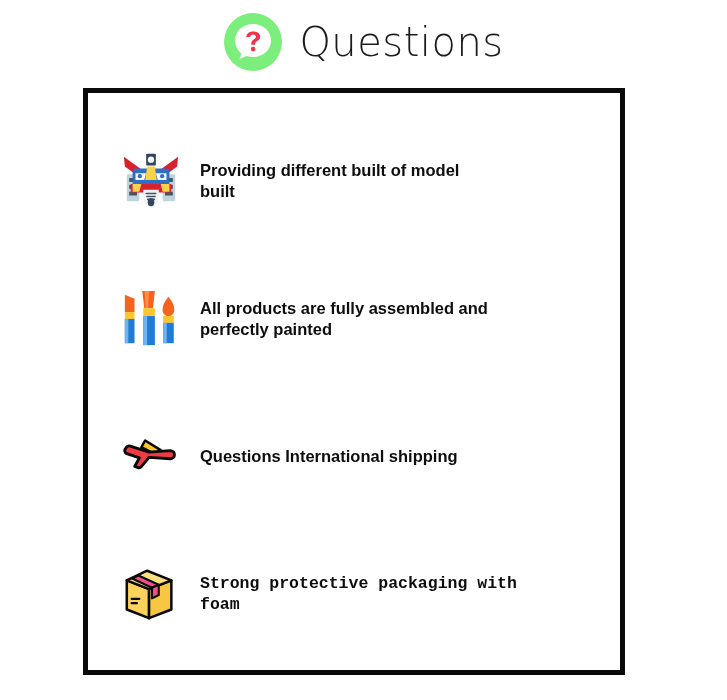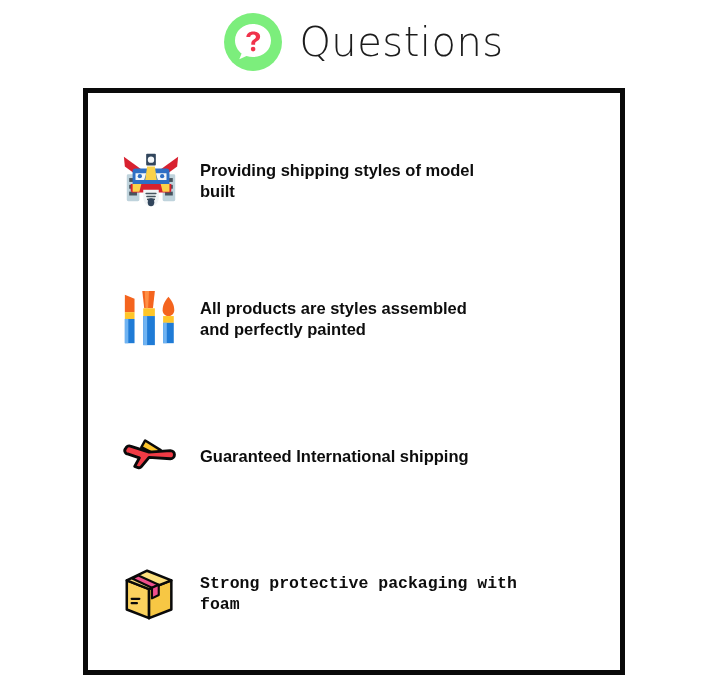--- a/index.html
+++ b/index.html
@@ -159,21 +159,21 @@
             <path d="M11 36 h42 v6 a3 3 0 0 1 -3 3 H14 a3 3 0 0 1 -3 -3z" fill="#D8212F"></path>
 
             <path d="M13 36 h9 l-2 8 h-7z" fill="#FAD24A"></path>
             <path d="M51 36 h-9 l2 8 h7z" fill="#FAD24A"></path>
 
             <path d="M24 42 h16 v9 a8 8 0 0 1 -8 8 a8 8 0 0 1 -8 -8z" fill="#F1F4F6"></path>
             <path d="M27 46 h10 M27.8 49 h8.4 M28.6 52 h6.8" stroke="#46545E" stroke-width="1.6" fill="none" stroke-linecap="round"></path>
             <ellipse cx="32" cy="55" rx="3.4" ry="4.2" fill="#31455C"></ellipse>
           </svg>
         </div>
-        <div class="item-text">Providing shipping styles of model built</div>
+        <div class="item-text">Providing different built of model built</div>
       </div>
 
 
       <div class="list-item">
         <div class="item-icon-wrap">
           <svg class="item-icon" viewBox="0 0 64 64">
 
             <path d="M5 8 L15 12 V26 H5 Z" fill="#F4641E"></path>
             <rect x="5" y="26" width="10" height="7" fill="#FFC629"></rect>
             <rect x="5" y="33" width="10" height="25" fill="#1F7BD6"></rect>
@@ -184,31 +184,31 @@
             <rect x="24" y="22" width="12" height="8" fill="#FFC629"></rect>
             <rect x="24" y="30" width="12" height="30" fill="#1F7BD6"></rect>
             <rect x="24" y="30" width="4" height="30" fill="#6FB3F2"></rect>
 
             <path d="M50 10 c5 6 6 10 6 14 c0 3.5 -2.6 6 -6 6 c-3.4 0 -6 -2.5 -6 -6 c0 -4 1 -8 6 -14z" fill="#F4641E"></path>
             <rect x="44.5" y="30" width="11" height="7" fill="#FFC629"></rect>
             <rect x="44.5" y="37" width="11" height="21" fill="#1F7BD6"></rect>
             <rect x="44.5" y="37" width="3.8" height="21" fill="#6FB3F2"></rect>
           </svg>
         </div>
-        <div class="item-text">All products are styles assembled and perfectly painted</div>
+        <div class="item-text">All products are fully assembled and perfectly painted</div>
       </div>
 
       <div class="list-item">
         <div class="item-icon-wrap">
           <svg class="item-icon" viewBox="0 0 64 64">
             <path d="M26 17 L42 27 L36 31 L22 24 Z" fill="#FCC42B" stroke="#0A0A0A" stroke-width="2.6" stroke-linejoin="round"></path>
             <path d="M6 25 a3.5 3.5 0 0 1 4.6 -2.2 L30 29 l22 -1.5 a4.2 4.2 0 0 1 0 8.4 L30 34.5 l-8 9.5 a3 3 0 0 1 -3.4 1 l-3.4 -1.3 L20 35 L8.6 31 A3.5 3.5 0 0 1 6 25z" fill="#F03B45" stroke="#0A0A0A" stroke-width="3" stroke-linejoin="round"></path>
           </svg>
         </div>
-        <div class="item-text">Guaranteed International shipping</div>
+        <div class="item-text">Questions International shipping</div>
       </div>
 
       <div class="list-item">
         <div class="item-icon-wrap">
           <svg class="item-icon" viewBox="0 0 64 64">
 
             <path d="M7 19 L30 28 V58 L7 49 Z" fill="#FBD25E" stroke="#0A0A0A" stroke-width="2.6" stroke-linejoin="round"></path>
 
             <path d="M30 28 L53 19 V49 L30 58 Z" fill="#F7C744" stroke="#0A0A0A" stroke-width="2.6" stroke-linejoin="round"></path>
 

